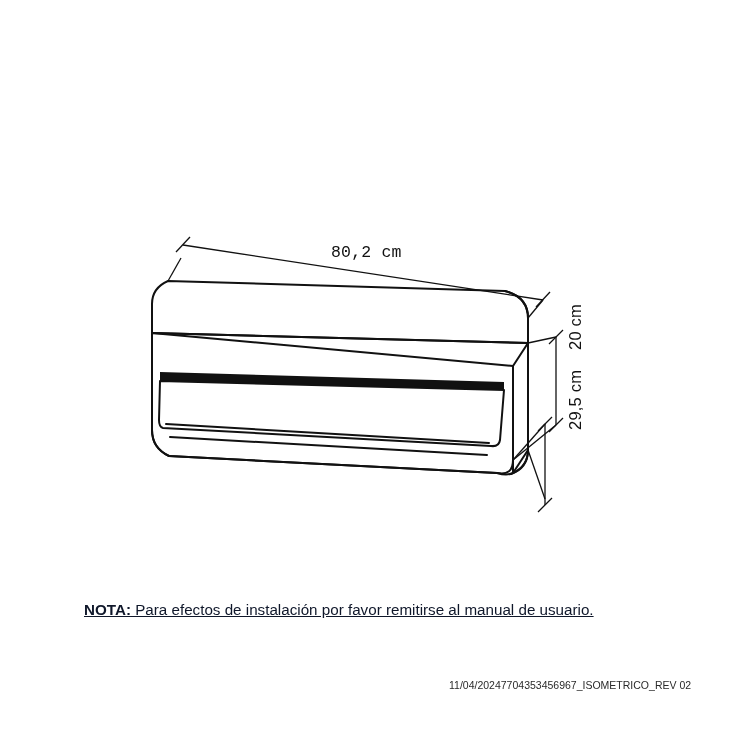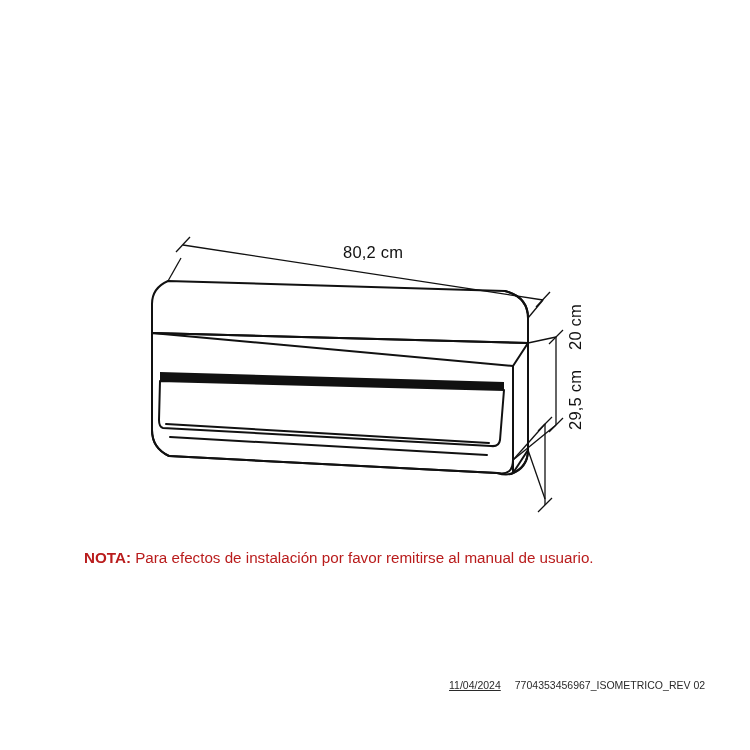--- a/index.html
+++ b/index.html
@@ -29,58 +29,58 @@
     height: 750px;
   }
   .dim-label {
     position: absolute;
     font-size: 16.5px;
     letter-spacing: 0.2px;
     color: #111111;
     white-space: nowrap;
   }
   #dim-width-label {
-    left: 343px;
+    left: 331px;
     top: 243px;
+    font-family: Liberation Mono, monospace;
   }
   #dim-height-label {
     left: 566px;
     top: 350px;
     transform: rotate(-90deg);
     transform-origin: left top;
   }
   #dim-depth-label {
     left: 566px;
     top: 430px;
     transform: rotate(-90deg);
     transform-origin: left top;
   }
   #note-block {
     position: absolute;
     left: 84px;
-    top: 548px;
+    top: 600px;
     width: 600px;
     font-size: 15.2px;
     line-height: 20px;
-    color: #b91c1c;
+    color: #0f172a;
+    text-decoration: underline;
   }
   #note-block .note-strong {
     font-weight: bold;
   }
   #footer-block {
     position: absolute;
     left: 449px;
     top: 679px;
     font-size: 10.5px;
     color: #2a2a2a;
     white-space: nowrap;
   }
   #footer-block .footer-date {
-    margin-right: 14px;
-    text-decoration: underline;
   }
 </style>
 </head>
 <body>
 
 <div id="sheet">
 
   <svg class="drawing-layer" viewBox="0 0 750 750" xmlns="http://www.w3.org/2000/svg">
     <g fill="none" stroke="#111111" stroke-width="2" stroke-linejoin="round" stroke-linecap="round">
 

